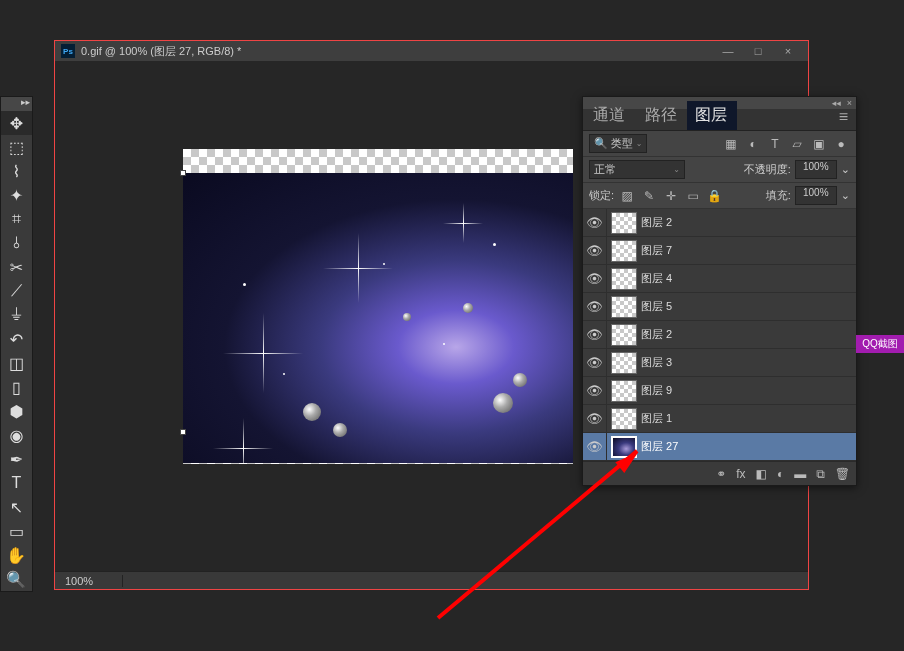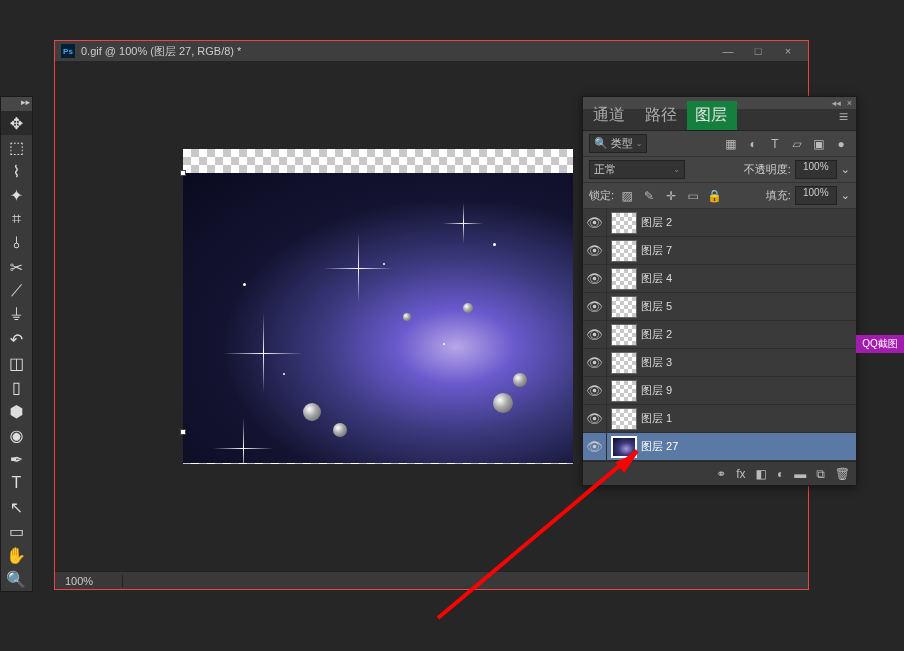--- a/index.html
+++ b/index.html
@@ -47,21 +47,21 @@
 .status-bar { height: 18px; background: #393939; display: flex; align-items: center; font-size: 11px; color: #ccc; border-top: 1px solid #222; }
 .status-zoom { width: 68px; padding-left: 10px; border-right: 1px solid #222; }
 .status-doc { padding-left: 8px; flex: 1; }
 .status-doc .chev { margin-left: 6px; color: #888; }
 
 
 .layers-panel { position: absolute; left: 582px; top: 96px; width: 275px; background: #444; border: 1px solid #1a1a1a; box-shadow: 0 2px 8px rgba(0,0,0,0.5); }
 .panel-bar { height: 12px; background: #474747; display: flex; justify-content: flex-end; align-items: center; padding-right: 4px; gap: 6px; font-size: 9px; color: #aaa; }
 .panel-tabs { display: flex; height: 22px; background: #333; border-bottom: 1px solid #222; align-items: flex-end; }
 .panel-tab { padding: 4px 10px; font-size: 16px; color: #aaa; cursor: pointer; }
-.panel-tab.active { background: #15803d; color: #e0e0e0; padding-left: 8px; }
+.panel-tab.active { background: #0f172a; color: #e0e0e0; padding-left: 8px; }
 .panel-menu { margin-left: auto; padding: 4px 8px; color: #aaa; cursor: pointer; }
 
 .filter-row, .blend-row, .lock-row { display: flex; align-items: center; height: 26px; padding: 0 6px; gap: 4px; font-size: 11px; color: #ccc; border-bottom: 1px solid #333; }
 .dropdown { background: #333; border: 1px solid #222; padding: 2px 4px; display: flex; align-items: center; gap: 3px; height: 19px; }
 .dropdown .chev { font-size: 8px; color: #888; }
 .filter-ico { width: 18px; height: 18px; display: flex; align-items: center; justify-content: center; color: #bbb; font-size: 12px; cursor: pointer; }
 .opacity-input { background: #333; border: 1px solid #222; width: 42px; height: 19px; font-size: 10px; color: #ccc; text-align: center; }
 
 .layer-list { max-height: 255px; overflow-y: auto; background: #3a3a3a; }
 .layer-row { display: flex; align-items: center; height: 28px; border-bottom: 1px solid #2e2e2e; cursor: pointer; }

